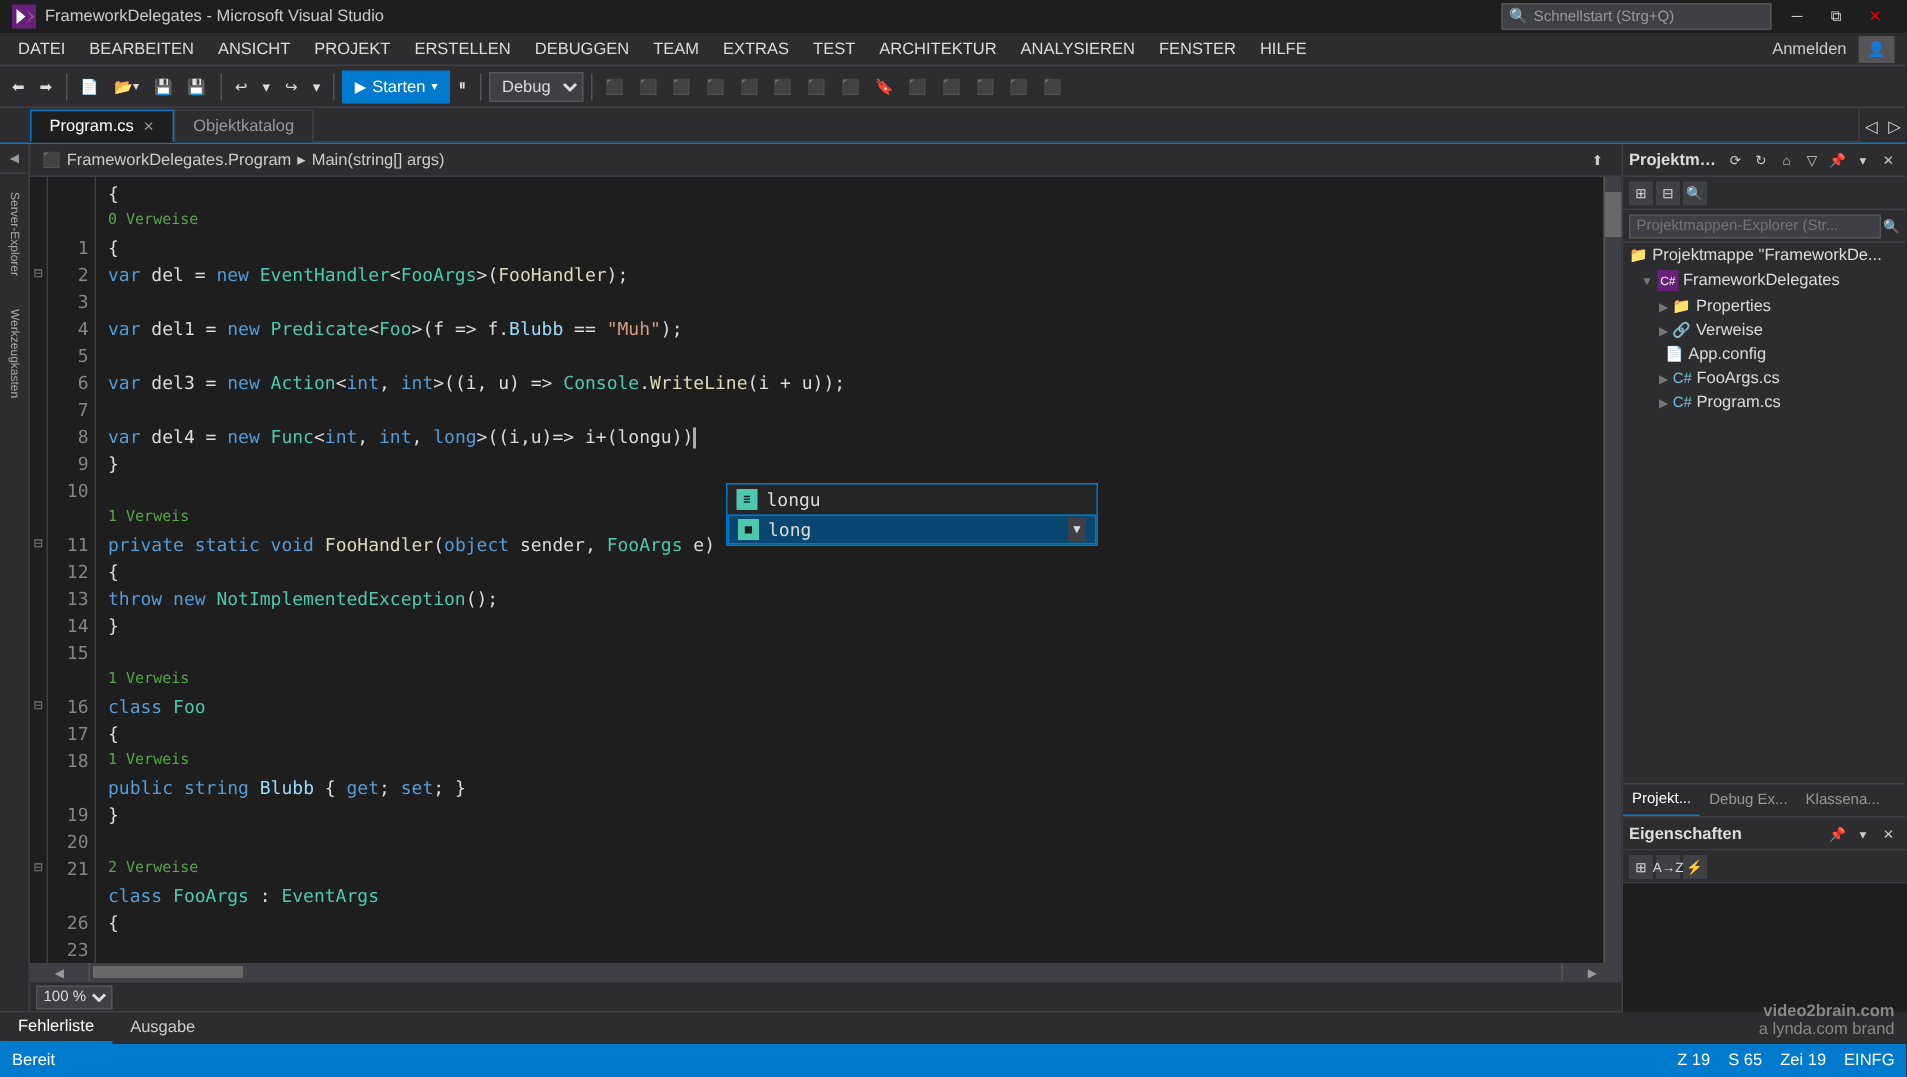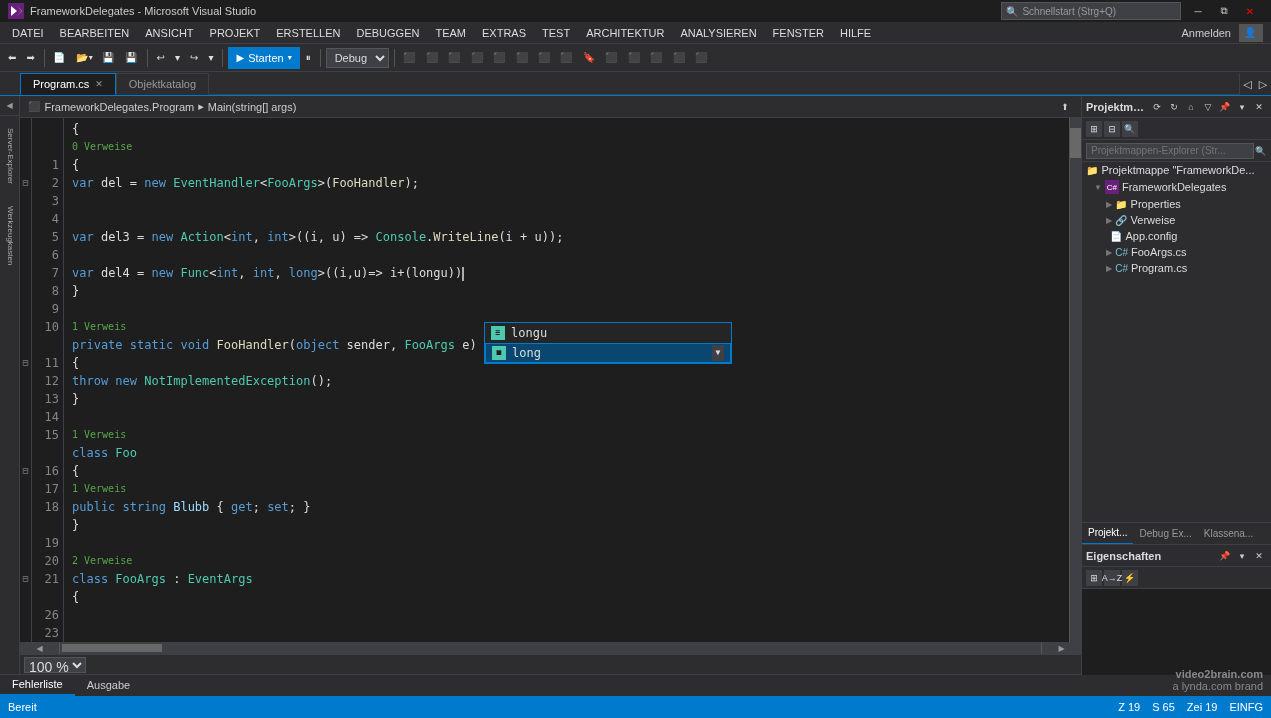--- a/index.html
+++ b/index.html
@@ -280,20 +280,21 @@
           <div style="height:18px;">23</div>
       </div>
 
       <div id="code-lines" style="flex:1;overflow:hidden;font-family:Consolas,monospace;font-size:12px;line-height:18px;padding:2px 8px;color:#dcdcdc;position:relative;cursor:text;">
 
         <div style="height:18px;">    <span style="color:#dcdcdc;">{</span></div>
         <div style="height:18px;font-size:10px;color:#57a64a;">0 Verweise</div>
         <div style="height:18px;">    {</div>
         <div style="height:18px;">        <span style="color:#569cd6;">var</span> del = <span style="color:#569cd6;">new</span> <span style="color:#4ec9b0;">EventHandler</span>&lt;<span style="color:#4ec9b0;">FooArgs</span>&gt;(<span style="color:#dcdabc;">FooHandler</span>);</div>
         <div style="height:18px;"></div>
+        <div style="height:18px;">        <span style="color:#569cd6;">var</span> del1 = <span style="color:#569cd6;">new</span> <span style="color:#4ec9b0;">Predicate</span>&lt;<span style="color:#4ec9b0;">Foo</span>&gt;(f =&gt; f.<span style="color:#9cdcfe;">Blubb</span> == <span style="color:#d69d85;">"Muh"</span>);</div>
         <div style="height:18px;"></div>
         <div style="height:18px;">        <span style="color:#569cd6;">var</span> del3 = <span style="color:#569cd6;">new</span> <span style="color:#4ec9b0;">Action</span>&lt;<span style="color:#569cd6;">int</span>, <span style="color:#569cd6;">int</span>&gt;((i, u) =&gt; <span style="color:#4ec9b0;">Console</span>.<span style="color:#dcdabc;">WriteLine</span>(i + u));</div>
         <div style="height:18px;"></div>
         <div style="height:18px;">        <span style="color:#569cd6;">var</span> del4 = <span style="color:#569cd6;">new</span> <span style="color:#4ec9b0;">Func</span>&lt;<span style="color:#569cd6;">int</span>, <span style="color:#569cd6;">int</span>, <span style="color:#569cd6;">long</span>&gt;((i,u)=&gt; i+(<span style="color:#dcdcdc;">longu</span>))<span style="border-bottom:1px solid #f14c4c;"></span><span id="cursor" style="display:inline-block;width:2px;height:14px;background:#aeafad;vertical-align:middle;"></span></div>
         <div style="height:18px;">    }</div>
         <div style="height:18px;"></div>
         <div style="height:18px;font-size:10px;color:#57a64a;">1 Verweis</div>
         <div style="height:18px;">    <span style="color:#569cd6;">private</span> <span style="color:#569cd6;">static</span> <span style="color:#569cd6;">void</span> <span style="color:#dcdabc;">FooHandler</span>(<span style="color:#569cd6;">object</span> sender, <span style="color:#4ec9b0;">FooArgs</span> e)</div>
         <div style="height:18px;">    {</div>
         <div style="height:18px;">        <span style="color:#569cd6;">throw</span> <span style="color:#569cd6;">new</span> <span style="color:#4ec9b0;">NotImplementedException</span>();</div>
@@ -335,21 +336,21 @@
         </div>
       <div style="flex:1;display:flex;align-items:center;padding:0 2px;">
         <div style="width:100px;height:8px;background:#686868;"></div>
       </div>
       <div style="width:40px;background:#3f3f46;border-left:1px solid #555;display:flex;align-items:center;justify-content:center;">
           <span style="font-size:8px;color:#999;">▶</span>
         </div>
     </div>
 
     <div style="height:20px;background:#2d2d30;display:flex;align-items:center;padding:0 4px;border-top:1px solid #3f3f46;">
-      <select style="height:16px;background:#3f3f46;border:1px solid #555;color:#dcdcdc;font-size:14px;">
+      <select style="height:16px;background:#3f3f46;border:1px solid #555;color:#dcdcdc;font-size:10px;">
         <option>100 %</option>
       </select>
     </div>
   </div>
 
   <div id="right-panel" style="width:190px;background:#2d2d30;border-left:1px solid #3f3f46;display:flex;flex-direction:column;">
 
     <div style="height:22px;background:#2d2d30;display:flex;align-items:center;justify-content:space-between;padding:0 4px;border-bottom:1px solid #3f3f46;">
       <span style="font-size:11px;color:#dcdcdc;font-weight:bold;flex:1;overflow:hidden;text-overflow:ellipsis;white-space:nowrap;">Projektmappen-Explorer</span>
       <div style="display:flex;gap:1px;">

